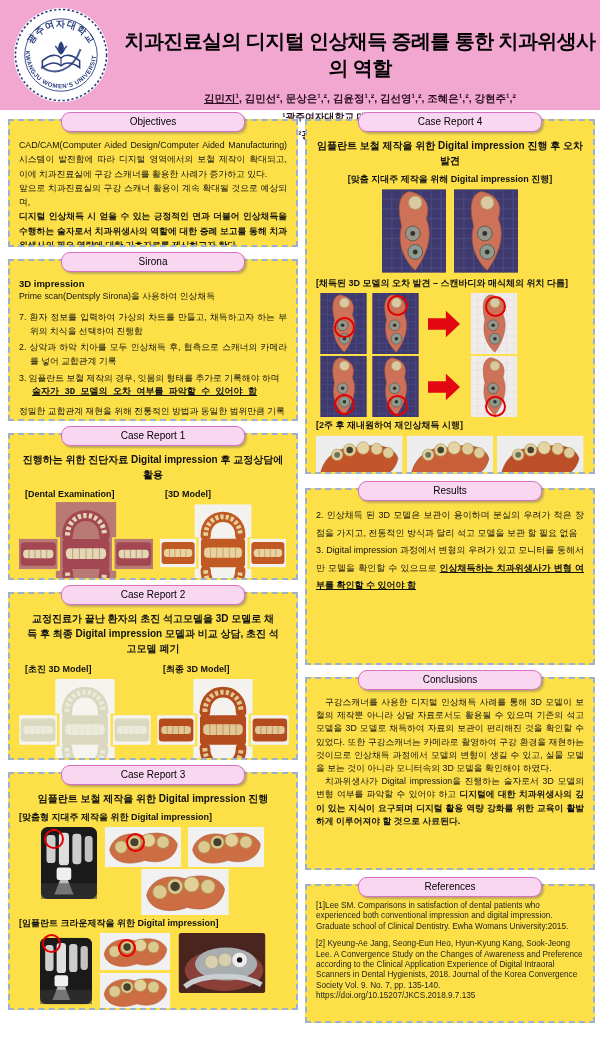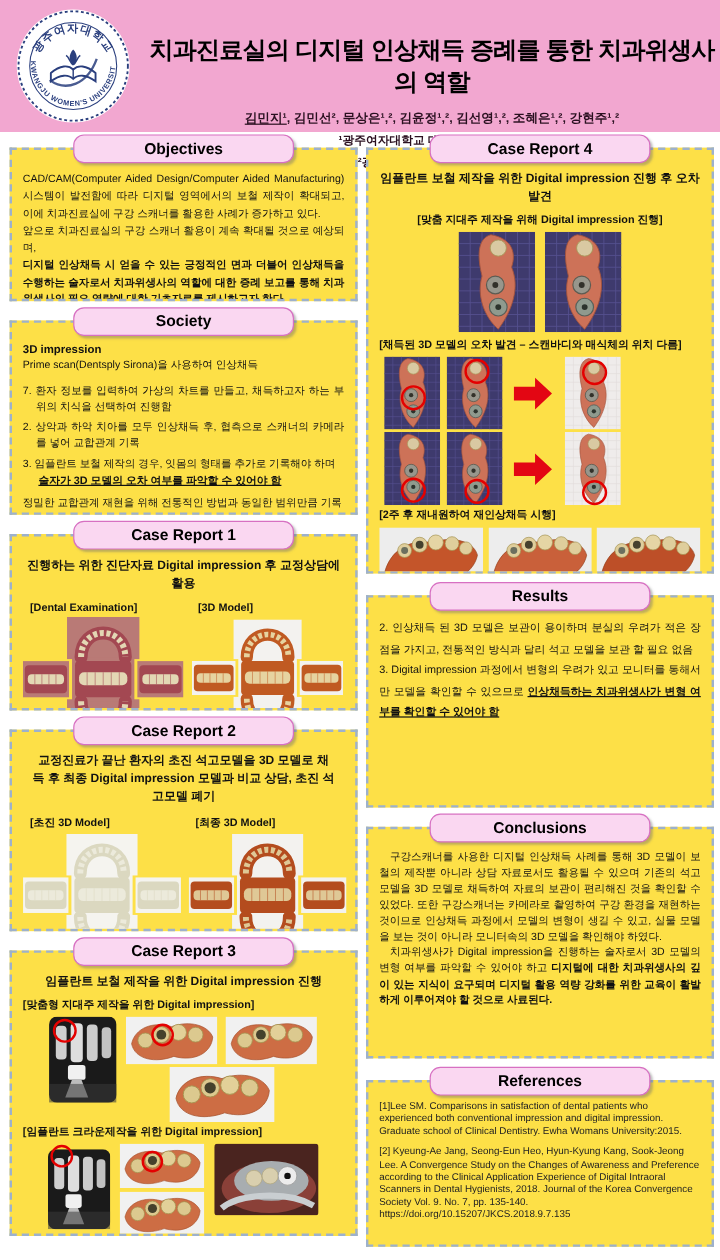--- a/index.html
+++ b/index.html
@@ -12,31 +12,31 @@
   .title{font-size:20px;font-weight:bold;color:#000;letter-spacing:-0.6px;}
   .authors{font-size:10.5px;font-weight:bold;margin-top:10px;color:#2a1020;}
   .authors .first{text-decoration:underline;}
   .affil{font-size:9.8px;font-weight:bold;margin-top:5px;color:#2a1020;}
   
   .cols{display:flex;gap:7px;padding:2px 5px 0 8px;}
   .col{width:290px;flex:none;}
   
   .panel{position:relative;}
   .pill{position:relative;z-index:2;width:63%;margin:0 auto;background:#FAD7F1;
-        border:1px solid #D770C2;border-radius:9px;text-align:center;font-weight:bold;
-        font-size:13px;color:#000;padding:3px 0 4px;box-shadow:2px 2px 2px rgba(110,110,110,.45);}
+        border:1px solid #D770C2;border-radius:9px;text-align:center;font-weight:normal;
+        font-size:10px;color:#000;padding:3px 0 4px;box-shadow:2px 2px 2px rgba(110,110,110,.45);}
   .box{border:2px dashed #9DB1CC;margin-top:-13px;background:#fde047;box-sizing:border-box;
        padding:17px 9px 4px;overflow:hidden;}
   
   .body-text{font-size:8.8px;line-height:1.62;text-align:justify;margin:0;}
   .body-text.b{font-weight:bold;}
   .mtd-sub{font-size:9.5px;font-weight:bold;margin:0 0 2px;}
   .mtd-intro{font-size:8.8px;margin:0 0 8px;}
   .mtd-item{font-size:8.8px;line-height:1.55;margin:0 0 3px;padding-left:11px;text-indent:-11px;text-align:justify;}
-  .mtd-bold{display:block;font-size:9px;font-weight:bold;text-decoration:underline;margin:1px 0 6px 13px;}
+  .mtd-bold{display:block;font-size:9px;font-weight:bold;text-decoration:underline;margin:1px 0 6px 13px;font-family:Liberation Mono, monospace;}
   .mtd-note{font-size:8.8px;margin:6px 0 0;}
   .case-head{font-size:10px;font-weight:bold;text-align:center;margin:0 0 5px;line-height:1.5;}
   .img-label{font-size:9px;font-weight:bold;margin:2px 0 3px;}
   .res-item{font-size:9px;line-height:1.95;text-align:justify;margin:0;}
   .res-bold{font-weight:bold;text-decoration:underline;}
   .conc-p{font-size:8.8px;line-height:1.5;text-align:justify;margin:0;text-indent:9px;}
   .conc-bold{font-weight:bold;}
   .ref-p{font-size:8.2px;line-height:1.27;margin:0 0 7px;color:#222;text-align:left;}
   
   .case-cols{display:flex;gap:6px;}
@@ -183,21 +183,21 @@
       <div class="panel" style="margin-bottom:5px">
         <div class="pill">Objectives</div>
         <div class="box" style="height:128px">
           <p class="body-text">CAD/CAM(Computer Aided Design/Computer Aided Manufacturing) 시스템이 발전함에 따라 디지털 영역에서의 보철 제작이 확대되고, 이에 치과진료실에 구강 스캐너를 활용한 사례가 증가하고 있다.</p>
           <p class="body-text">앞으로 치과진료실의  구강 스캐너 활용이 계속 확대될 것으로 예상되며,</p>
           <p class="body-text b">디지털 인상채득 시 얻을 수 있는 긍정적인 면과 더불어 인상채득을 수행하는 술자로서 치과위생사의 역할에 대한 증례 보고를 통해 치과위생사의 필요 역량에 대한 기초자료를 제시하고자 한다.</p>
         </div>
       </div>
 
       <div class="panel" style="margin-bottom:5px">
-        <div class="pill">Society</div>
+        <div class="pill">Sirona</div>
         <div class="box" style="height:162px">
           <p class="mtd-sub">3D impression</p>
           <p class="mtd-intro">Prime scan(Dentsply Sirona)을 사용하여 인상채득</p>
           <p class="mtd-item">7. 환자 정보를 입력하여 가상의 차트를 만들고, 채득하고자 하는 부위의 치식을 선택하여 진행함</p>
           <p class="mtd-item">2. 상악과 하악 치아를 모두 인상채득 후, 협측으로 스캐너의 카메라를 넣어 교합관계 기록</p>
           <p class="mtd-item"><span>3. 임플란트 보철 제작의 경우, 잇몸의 형태를 추가로 기록해야 하며</span><span class="mtd-bold">술자가 3D 모델의 오차 여부를 파악할 수 있어야 함</span></p>
           <p class="mtd-note">정밀한 교합관계 재현을 위해 전통적인 방법과 동일한 범위만큼 기록해야 함</p>
         </div>
       </div>
 

